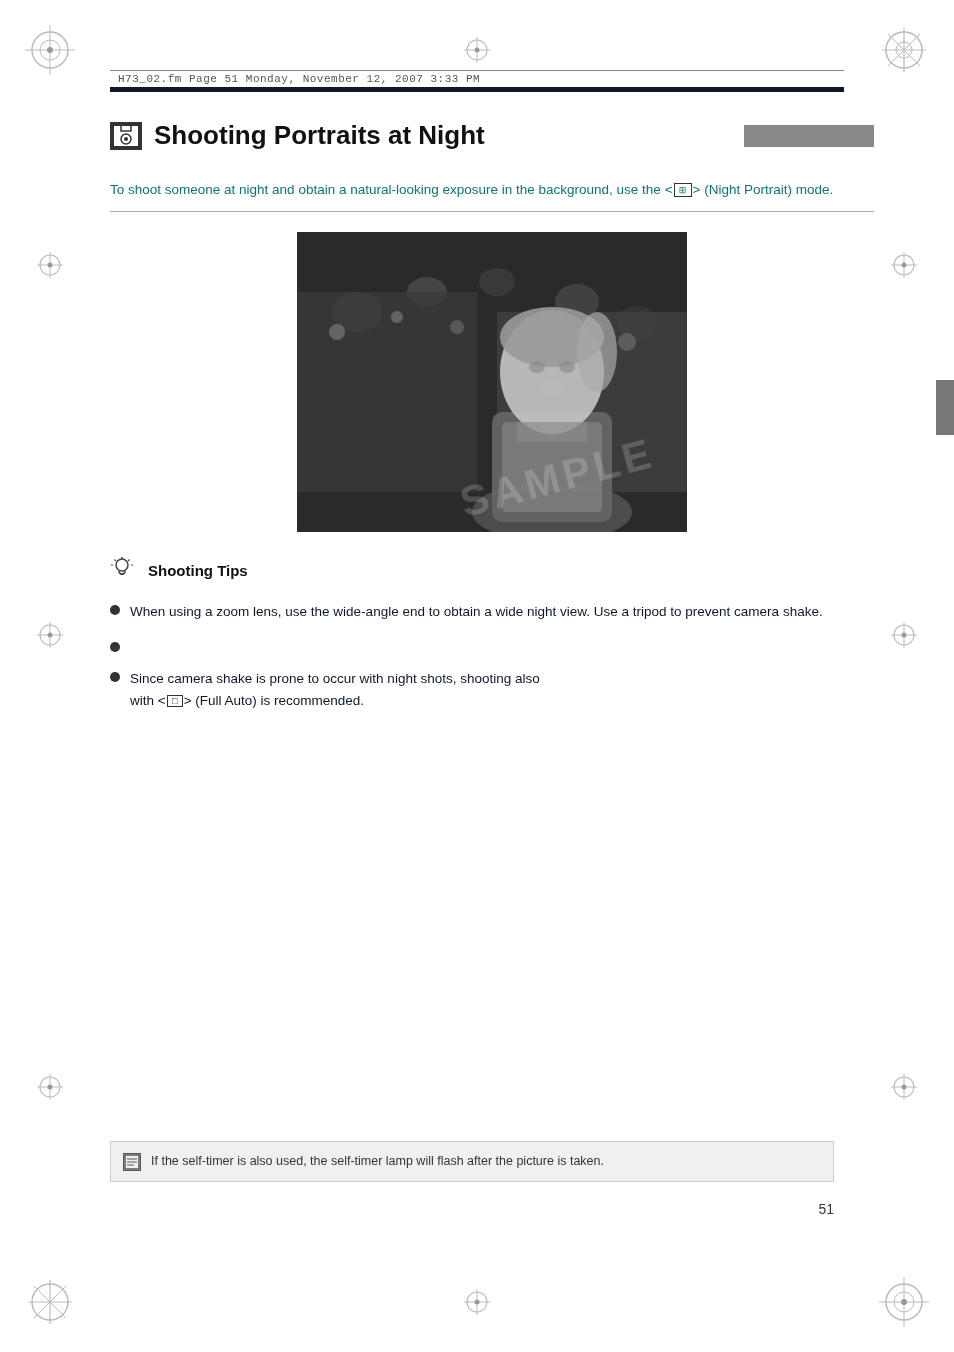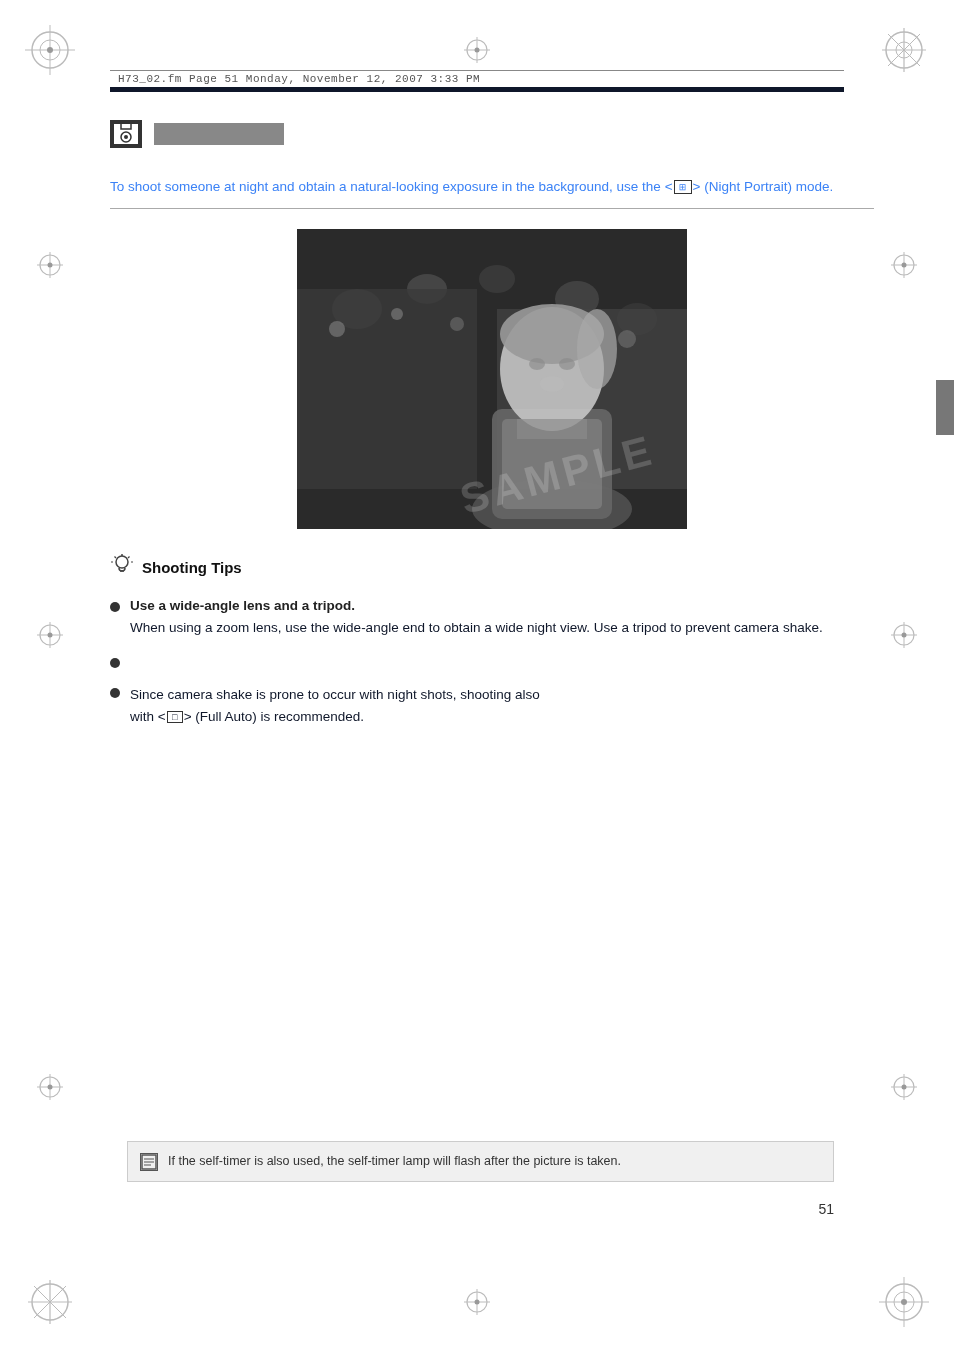--- a/index.html
+++ b/index.html
@@ -94,21 +94,21 @@
       width: 130px;
       height: 22px;
       background: #888;
       flex-shrink: 0;
     }
 
     
     .intro-text {
       font-size: 13.5px;
       line-height: 1.6;
-      color: #3b82f6;
+      color: #0f766e;
       margin-bottom: 4px;
       margin-top: 28px;
     }
 
     .intro-divider {
       border: none;
       border-top: 1px solid #aaa;
       margin: 10px 0 20px 0;
     }
 
@@ -154,21 +154,21 @@
     }
 
     
     .tips-section {
       margin-bottom: 20px;
     }
 
     .tips-header {
       display: flex;
       align-items: center;
-      gap: 8px;
+      gap: 14px;
       margin-bottom: 16px;
     }
 
     .tips-icon {
       font-size: 18px;
       color: #444;
     }
 
     .tips-title {
       font-size: 15px;
@@ -218,21 +218,21 @@
       margin: 0 1px;
       font-size: 9px;
       text-align: center;
       line-height: 10px;
     }
 
     
     .note-box {
       position: absolute;
       bottom: 90px;
-      left: 17px;
+      left: 0;
       right: 40px;
       background: #f0f0f0;
       border: 1px solid #ccc;
       padding: 10px 12px;
       display: flex;
       align-items: flex-start;
       gap: 10px;
     }
 
     .note-icon {
@@ -420,20 +420,21 @@
 
     <div class="title-row">
       <div class="title-icon">
         <svg width="28" height="24" viewBox="0 0 28 24">
           <rect x="1" y="1" width="26" height="22" fill="none" stroke="#333" stroke-width="2"></rect>
           <rect x="9" y="1" width="10" height="6" fill="none" stroke="#333" stroke-width="1.5"></rect>
           <circle cx="14" cy="15" r="5" fill="none" stroke="#333" stroke-width="1.5"></circle>
           <circle cx="14" cy="15" r="2" fill="#333"></circle>
         </svg>
       </div>
+      <h1 class="page-title">Shooting Portraits at Night</h1>
       <div class="title-bar-rect"></div>
     </div>
 
     <p class="intro-text">
       To shoot someone at night and obtain a natural-looking exposure in the
       background, use the &lt;<span style="display:inline-block;border:1.5px solid #333;width:18px;height:14px;vertical-align:middle;margin:0 1px;font-size:9px;text-align:center;line-height:12px;">⊞</span>&gt; (Night Portrait) mode.
     </p>
     <hr class="intro-divider">
 
     <div class="photo-container">
@@ -492,21 +493,20 @@
             <line x1="3" y1="9" x2="1" y2="9" stroke="#444" stroke-width="1.2"></line>
             <line x1="21" y1="9" x2="23" y2="9" stroke="#444" stroke-width="1.2"></line>
           </svg>
         </span>
         <span class="tips-title">Shooting Tips</span>
       </div>
 
       <div class="bullet-item">
         <div class="bullet-dot"></div>
         <div class="bullet-content">
-          <p class="bullet-title">Use a wide-angle lens and a tripod.</p>
           <p class="bullet-text">When using a zoom lens, use the wide-angle end to obtain a wide night view. Use a tripod to prevent camera shake.</p>
         </div>
       </div>
 
       <div class="bullet-item">
         <div class="bullet-dot"></div>
         <div class="bullet-content">
         </div>
       </div>
 

